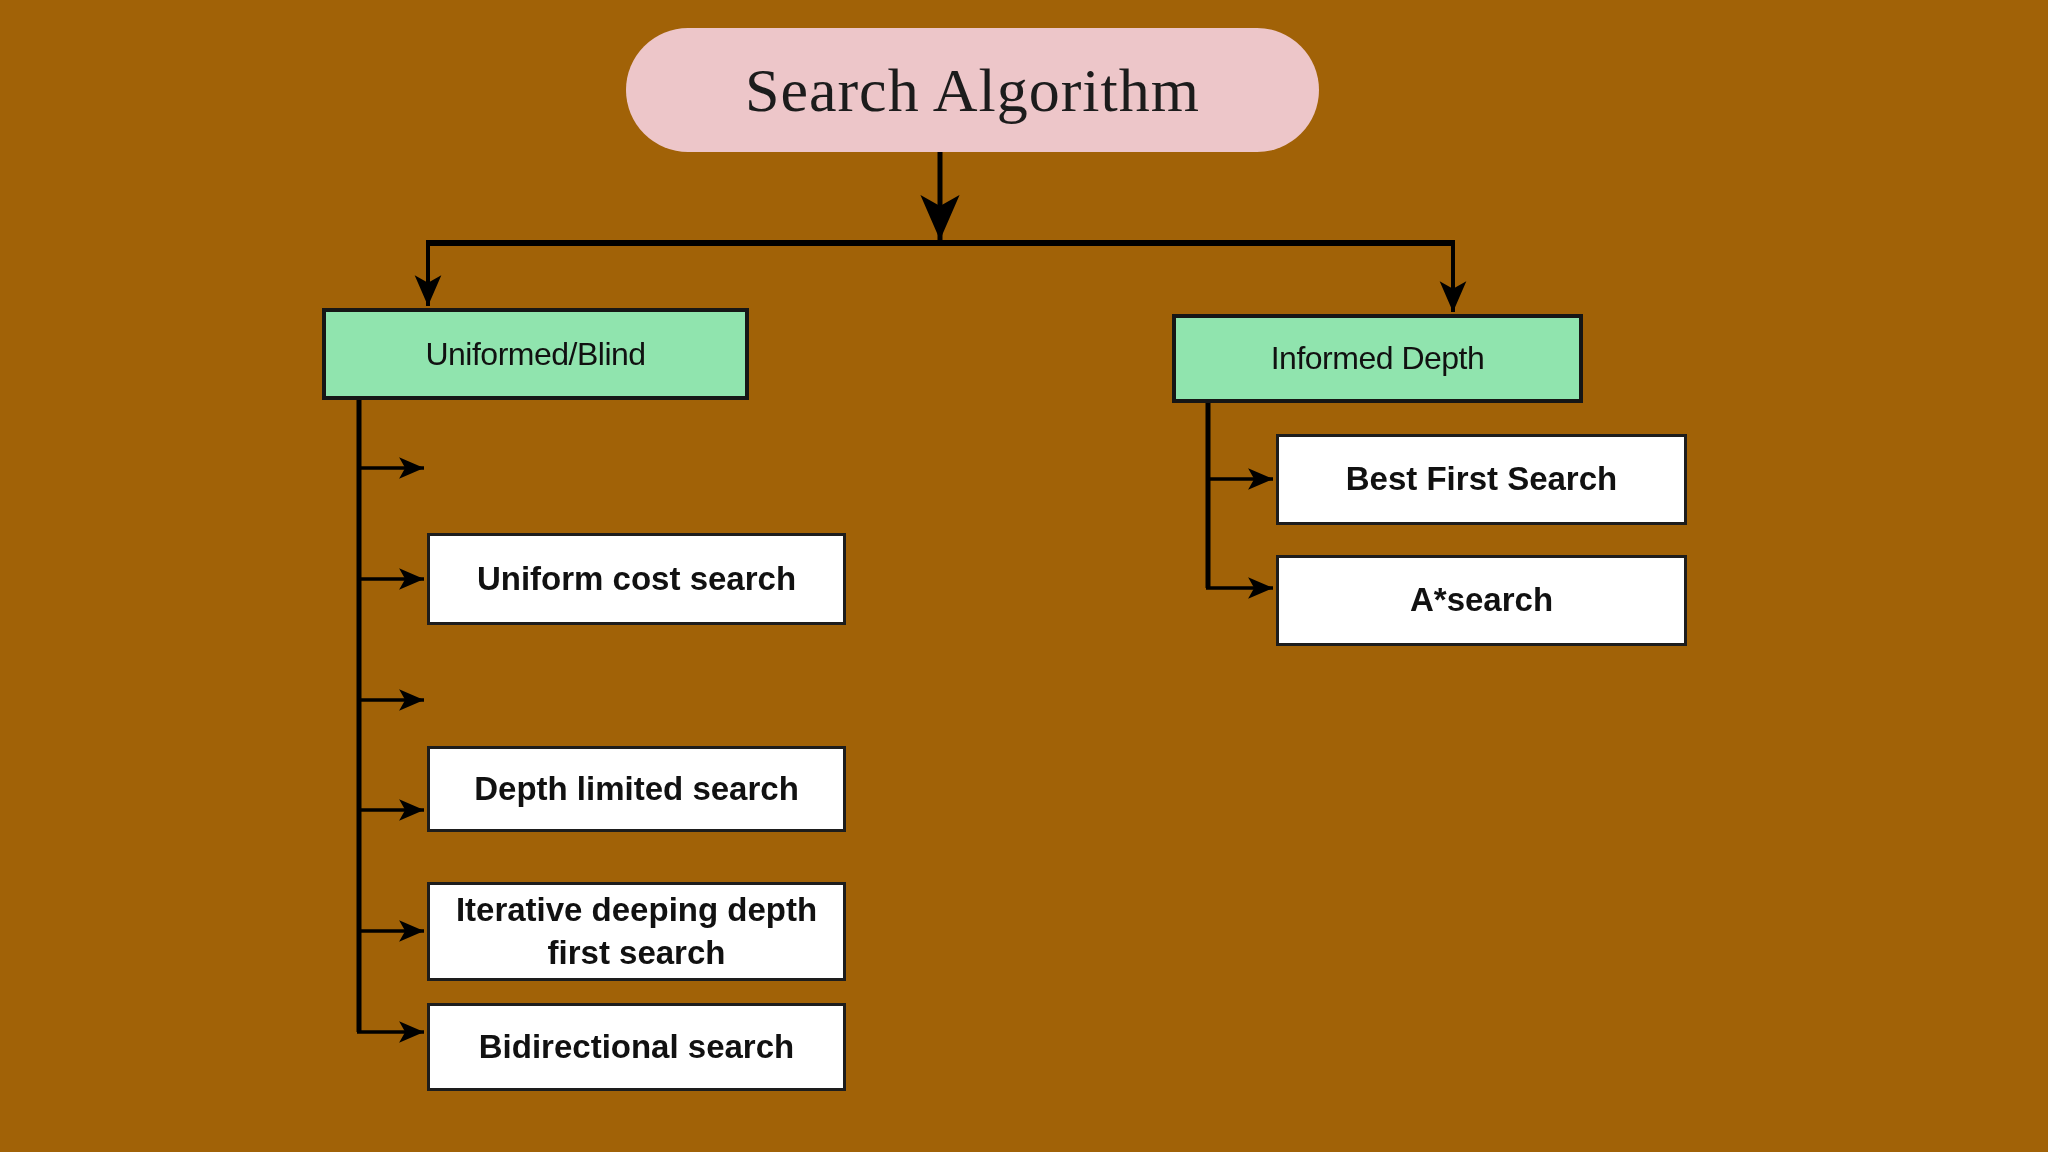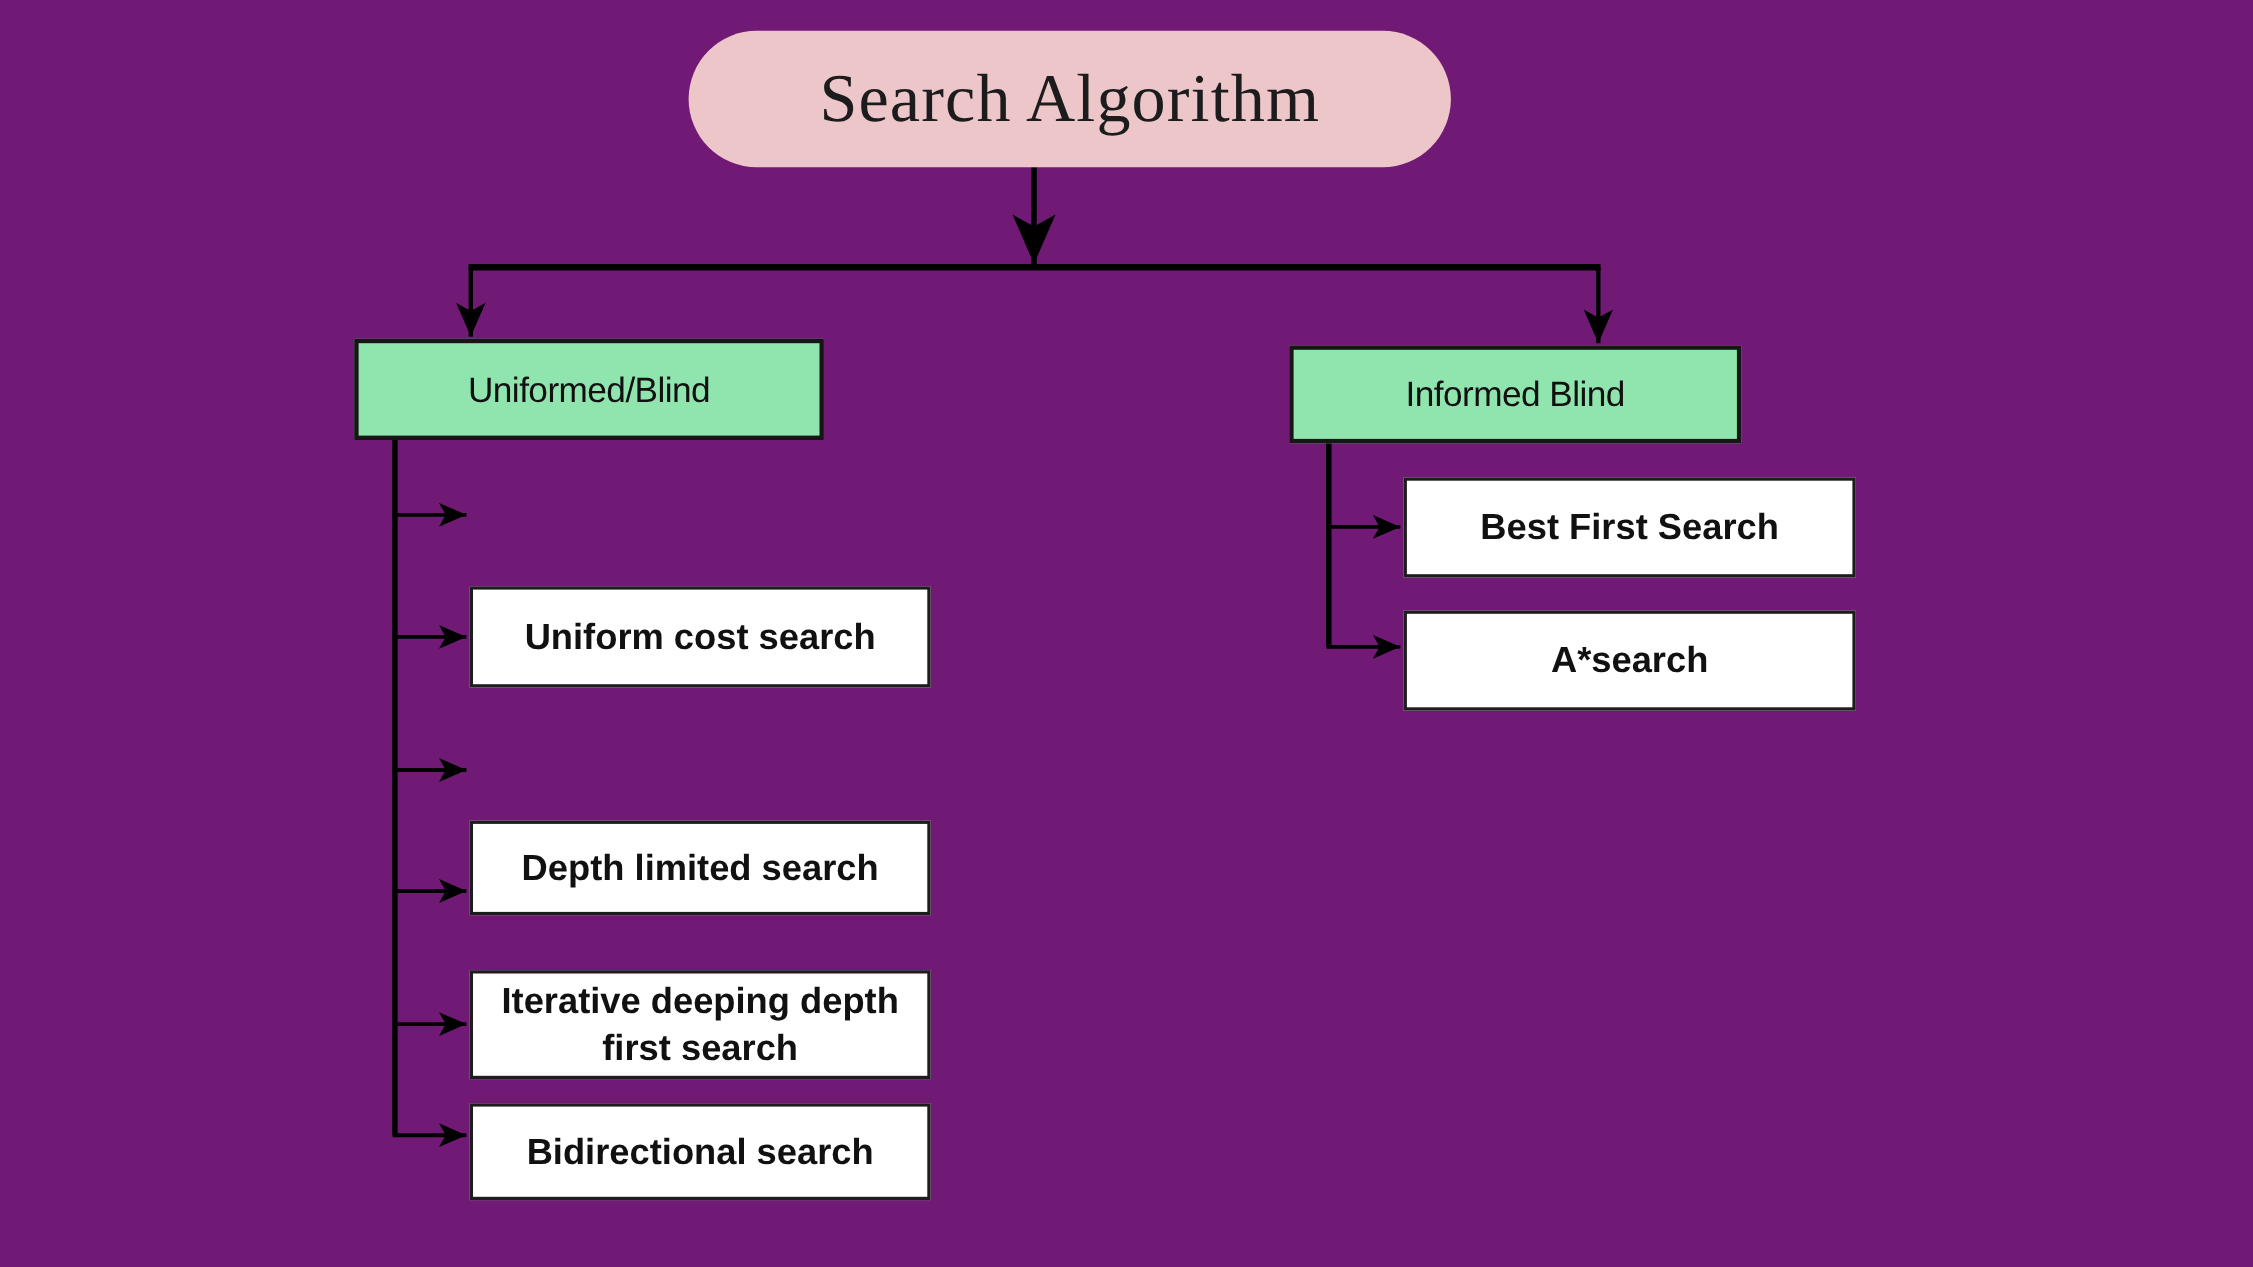--- a/index.html
+++ b/index.html
@@ -8,21 +8,21 @@
     --leaf-fill:#ffffff;
     --line-color:#000000;
     --text-color:#111111;
   }
   *{box-sizing:border-box;}
   html,body{margin:0;padding:0;background:#ffffff;}
   #stage{
     position:relative;
     width:2048px;
     height:1152px;
-    background:#701a75;
+    background:#a16207;
     overflow:hidden;
     font-family:"Liberation Sans", sans-serif;
     color:var(--text-color);
   }
   #connectors{
     position:absolute;
     left:0;top:0;
     width:2048px;height:1152px;
     pointer-events:none;
   }
@@ -113,21 +113,21 @@
   </svg>
 
   <div class="node node-root">
     <span>Search Algorithm</span>
   </div>
 
   <div class="node node-branch node-branch-left">
     <span>Uniformed/Blind</span>
   </div>
   <div class="node node-branch node-branch-right">
-    <span>Informed Blind</span>
+    <span>Informed Depth</span>
   </div>
 
   <div class="node node-leaf leaf-l leaf-l2">
     <span>Uniform cost search</span>
   </div>
   <div class="node node-leaf leaf-l leaf-l4">
     <span>Depth limited search</span>
   </div>
   <div class="node node-leaf leaf-l leaf-l5">
     <span>Iterative deeping depth first search</span>

